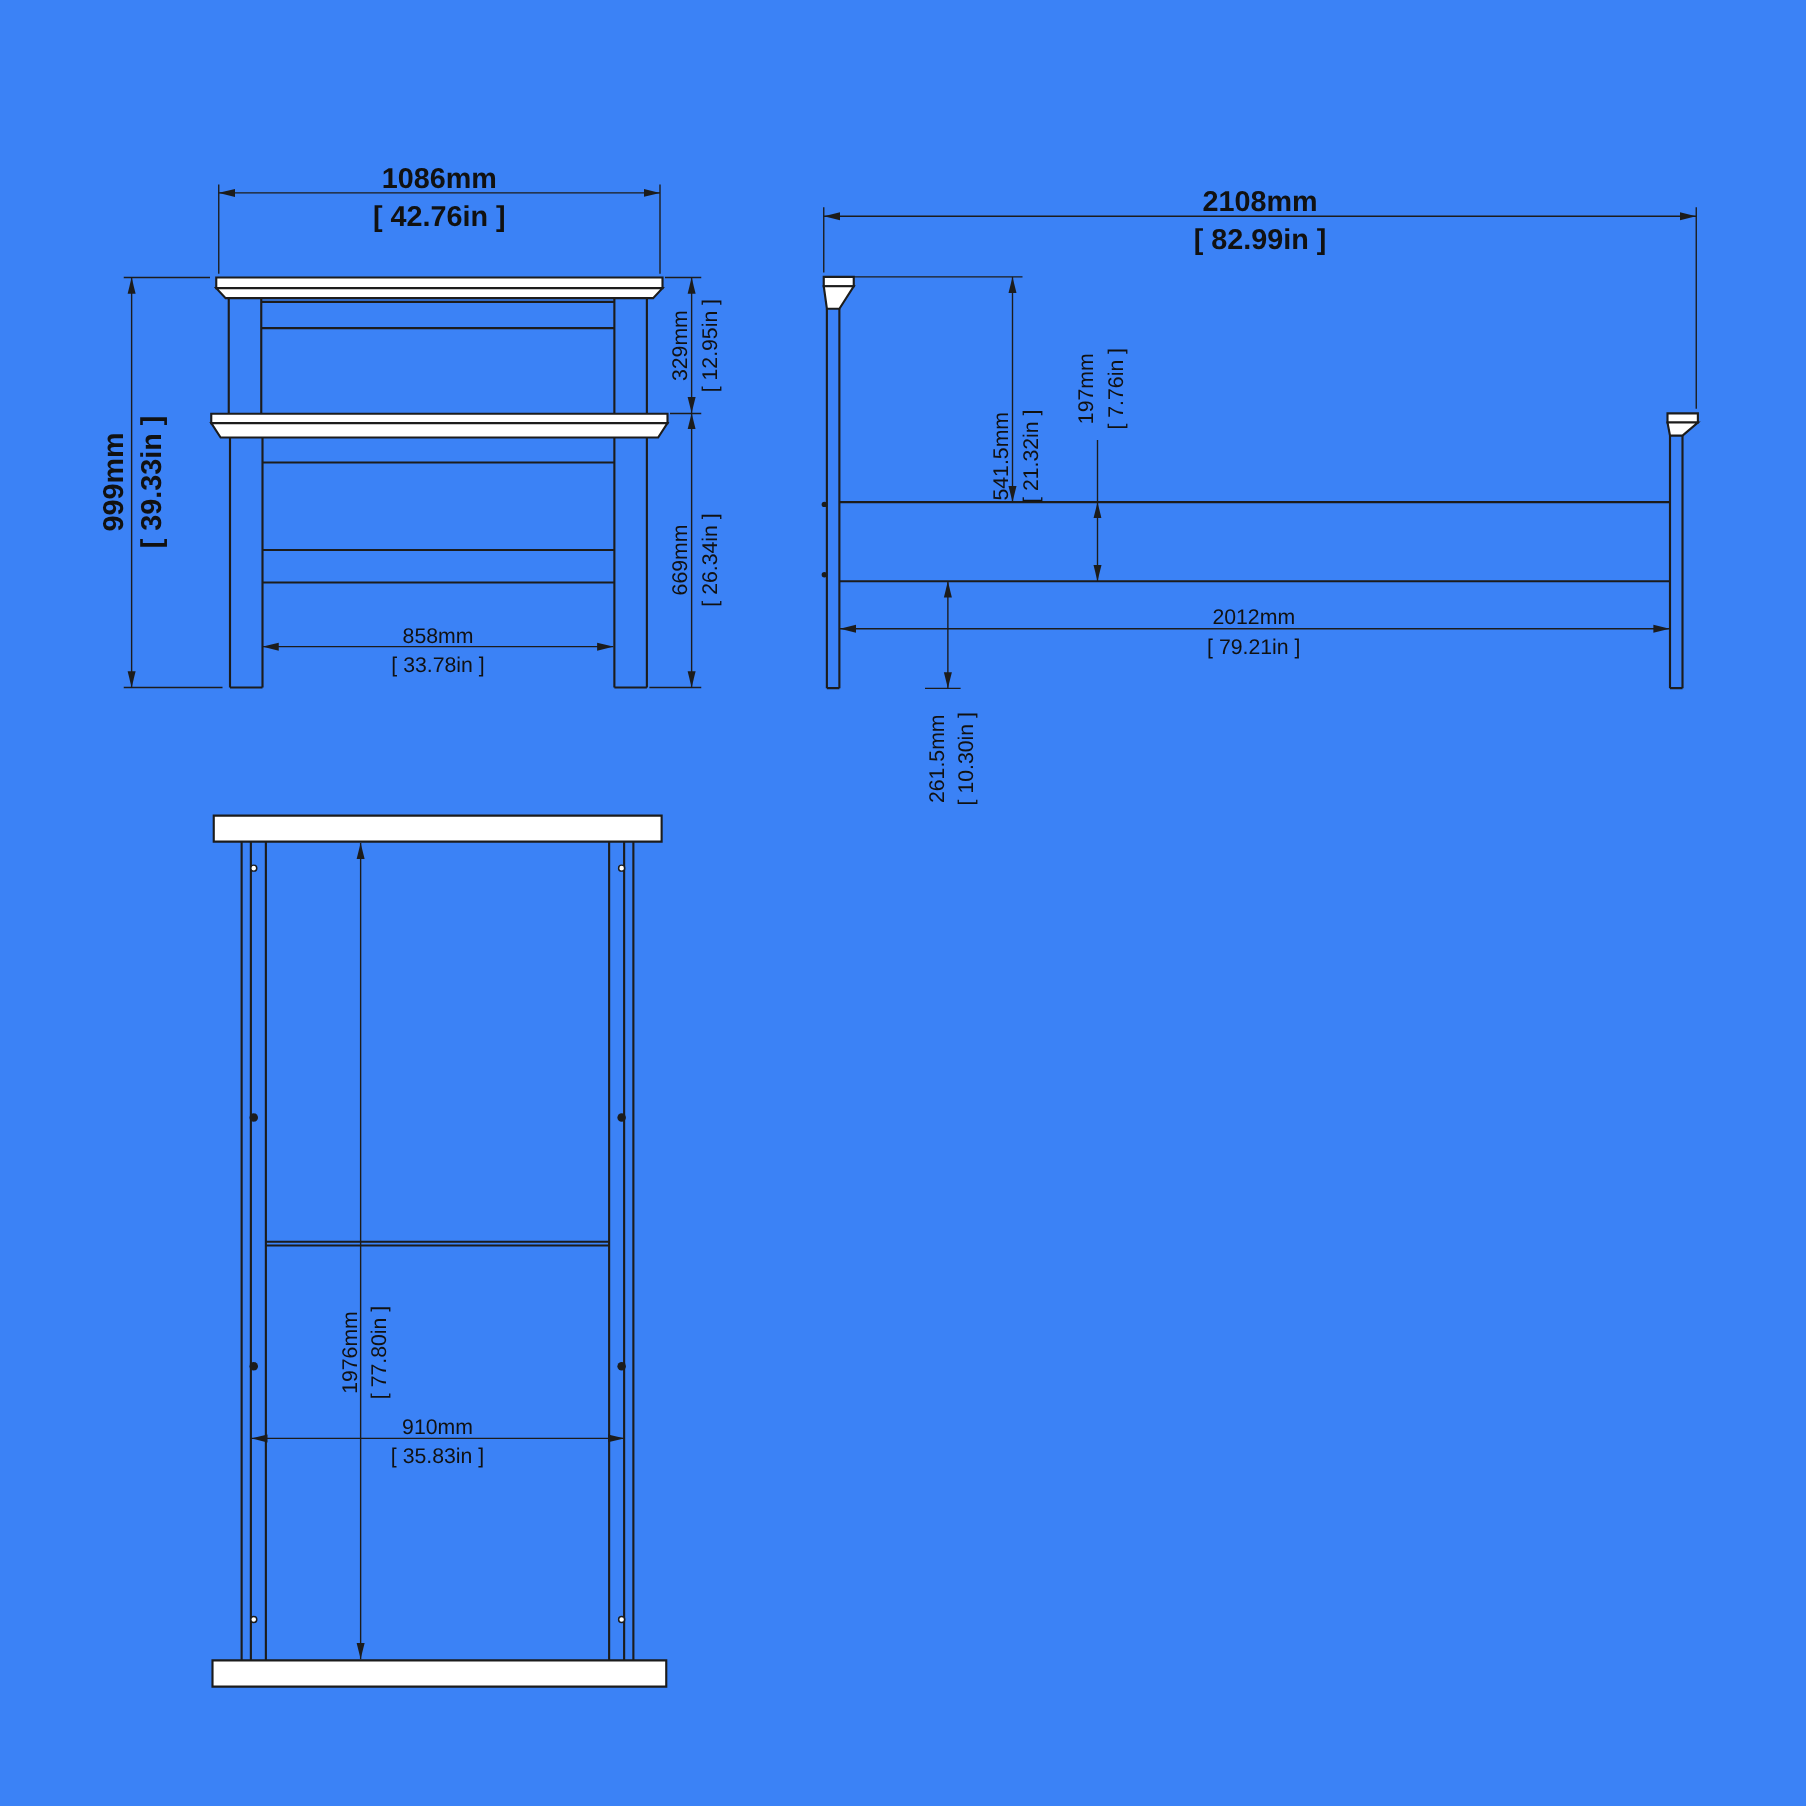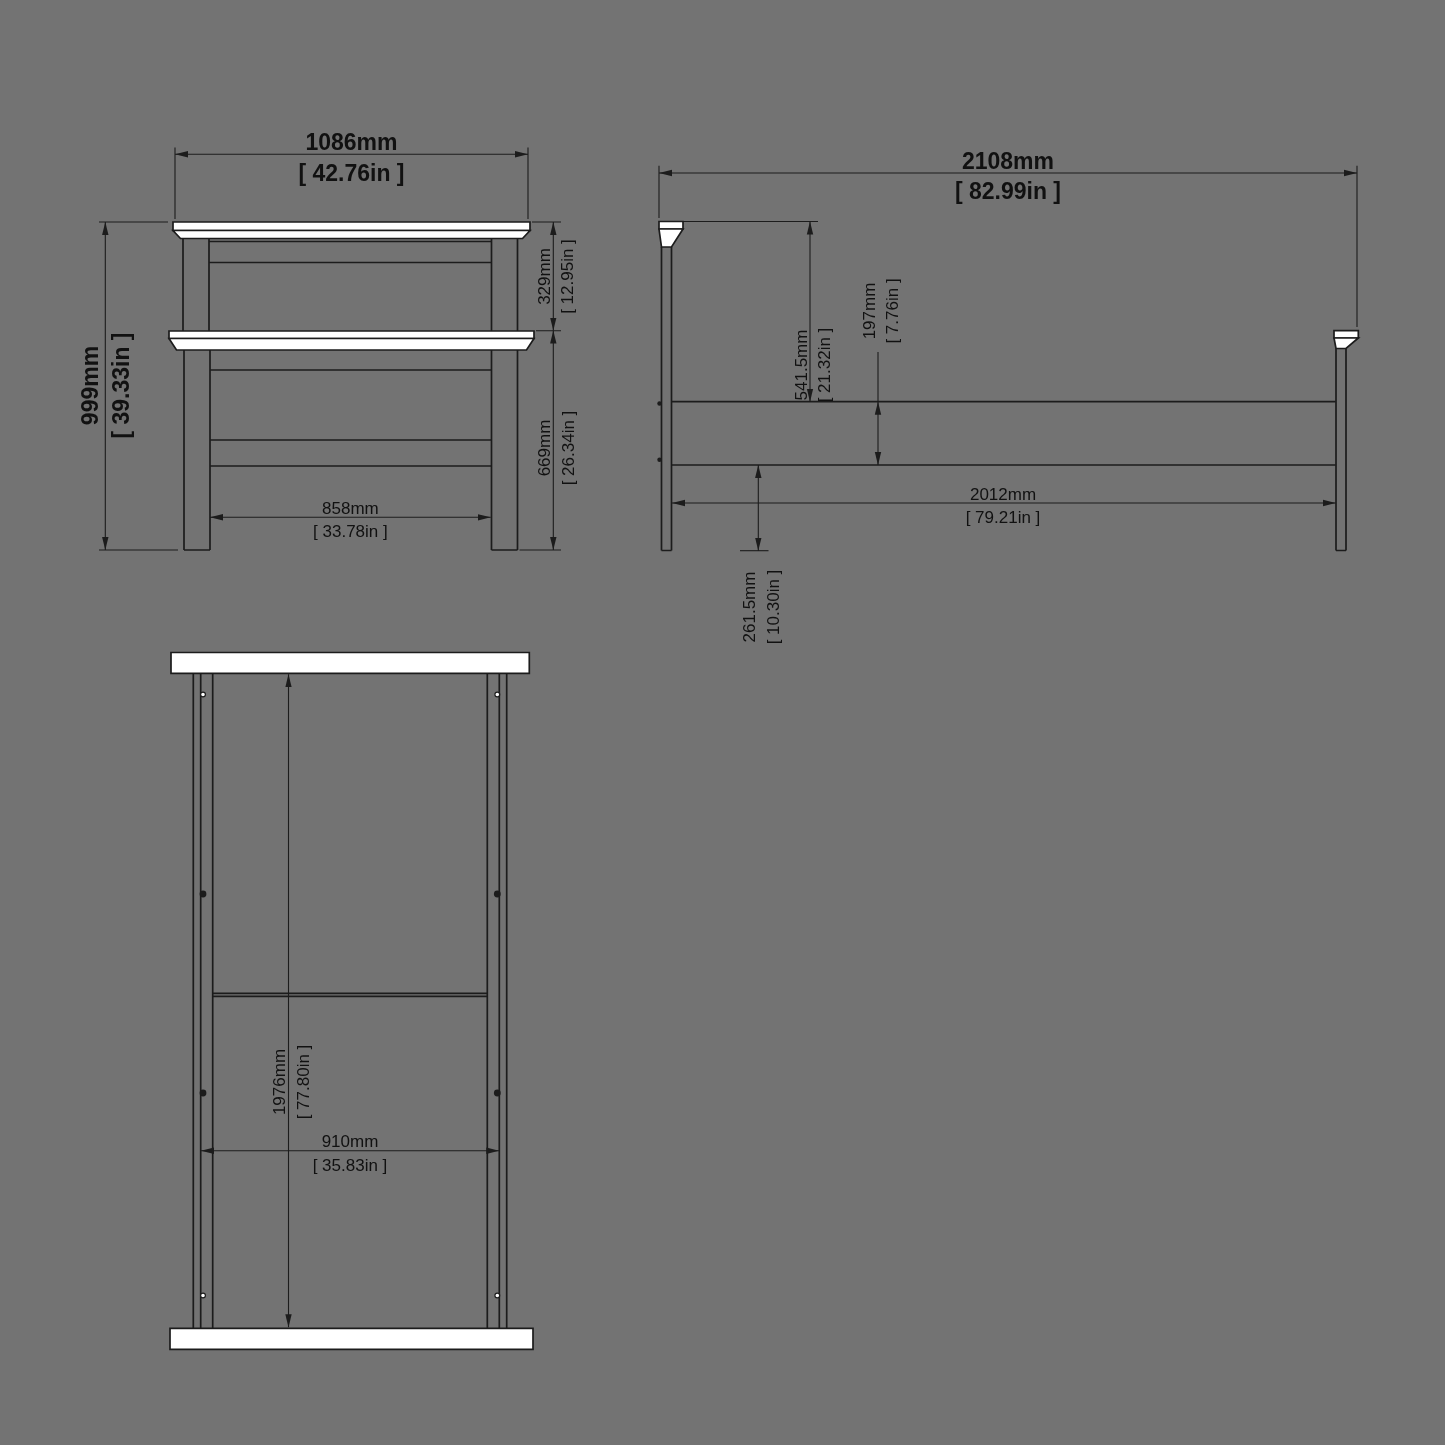--- a/index.html
+++ b/index.html
@@ -1,16 +1,16 @@
 <!DOCTYPE html>
 <html><head>
 <meta charset="utf-8">
 <style>
   html,body{margin:0;padding:0;background:#ffffff;}
-  .page{width:1445px;height:1445px;background:#737373;position:relative;overflow:hidden;}
+  .page{width:1445px;height:1445px;background:#3b82f6;position:relative;overflow:hidden;}
   svg{display:block;}
   .obj{stroke:#1c1c1c;stroke-width:1.7;fill:none;}
   .objf{stroke:#1c1c1c;stroke-width:1.7;fill:#ffffff;}
   .dim{stroke:#1c1c1c;stroke-width:1.1;fill:none;}
   .dot{fill:#1c1c1c;stroke:none;}
   .hole{fill:#ffffff;stroke:#1c1c1c;stroke-width:1.2;}
   text{fill:#111111;}
   .t-big{font:bold 23px "Liberation Sans",sans-serif;}
   .t-reg{font:17px "Liberation Sans",sans-serif;}
   .mid{text-anchor:middle;}

